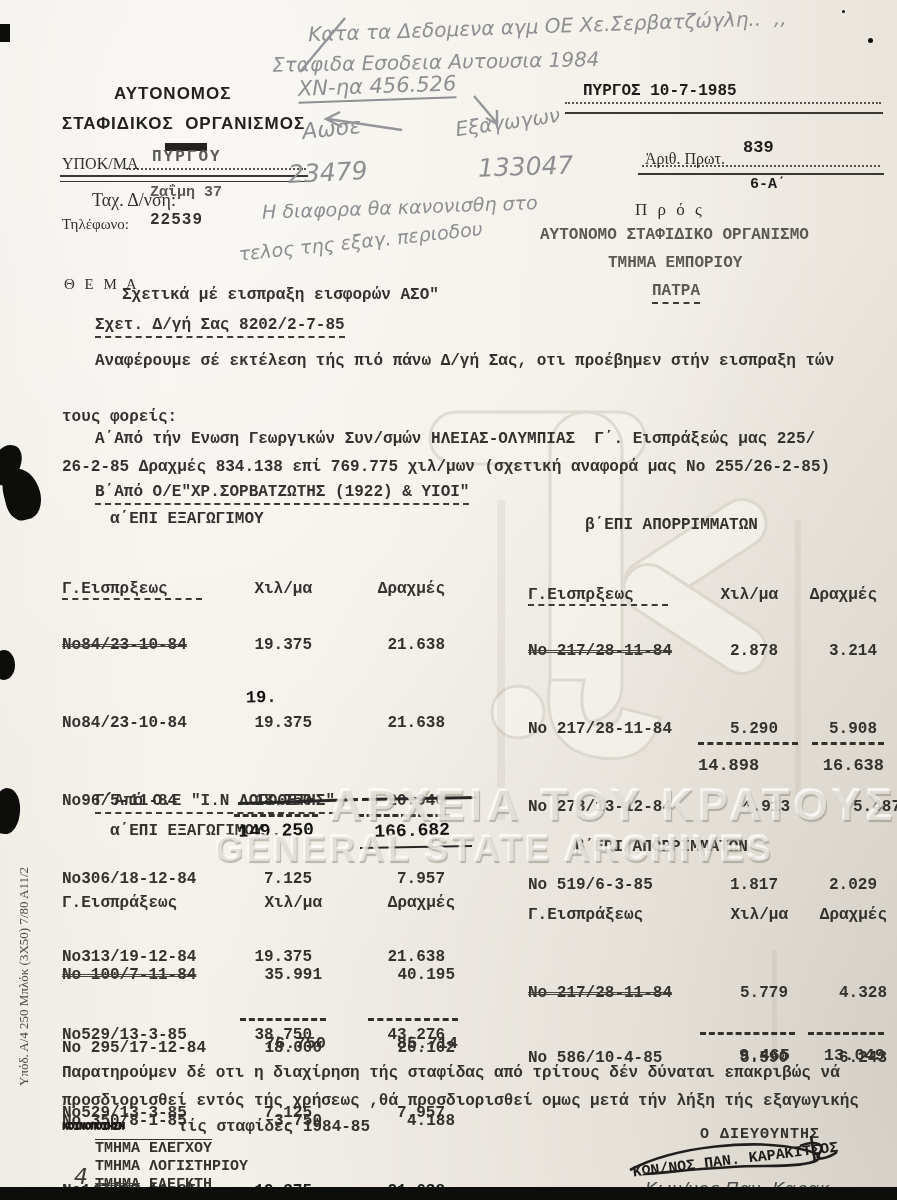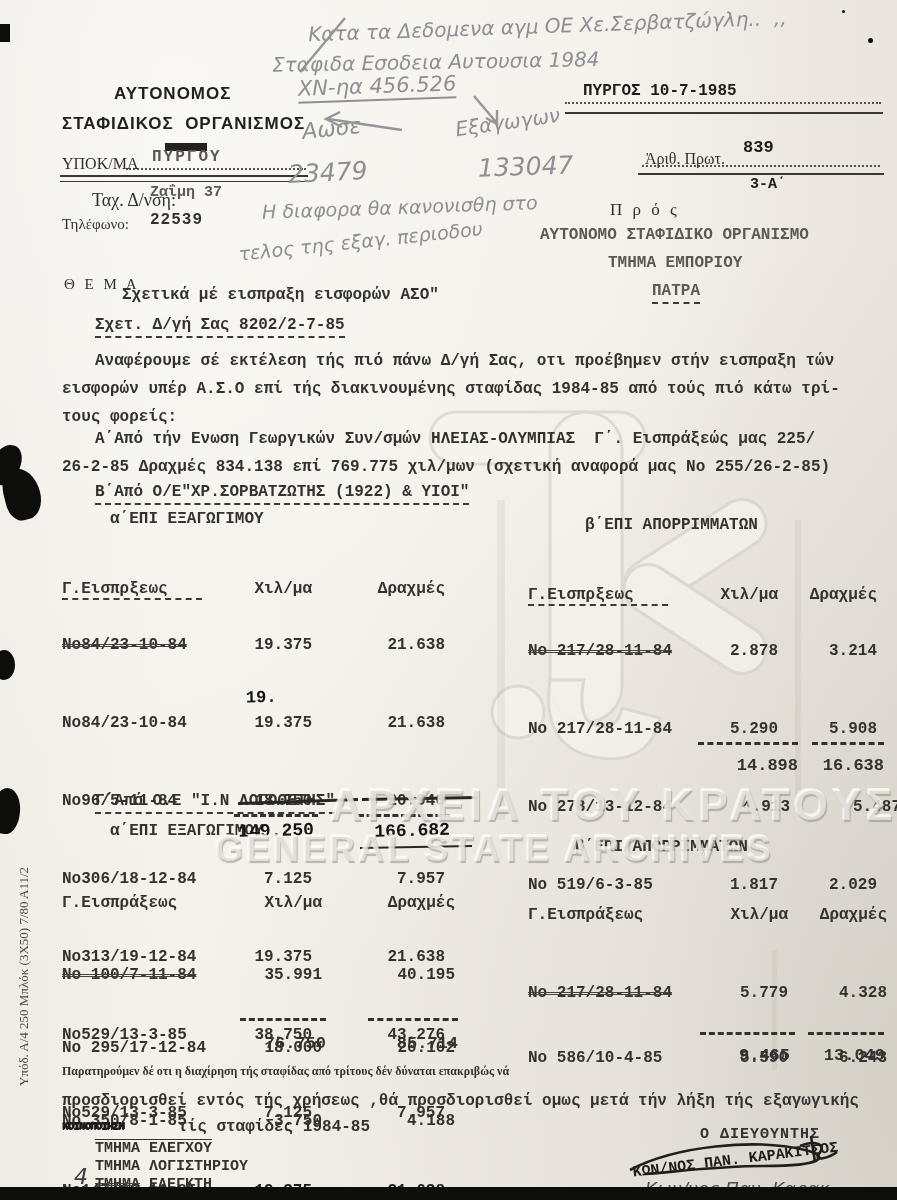--- a/index.html
+++ b/index.html
@@ -69,21 +69,21 @@
   <div class="abs typed" style="left:150px;top:211px;font-size:16px;letter-spacing:1px;">22539</div>
 
   <div class="abs typed dark" style="left:583px;top:82px;font-size:16px;">ΠΥΡΓΟΣ 10-7-1985</div>
   <div class="abs dots" style="left:565px;top:102px;width:316px;"></div>
   <div class="abs solid" style="left:565px;top:112px;width:318px;"></div>
 
   <div class="abs serif" style="left:645px;top:150px;font-size:16px;">Ἀριθ. Πρωτ.</div>
   <div class="abs typed dark" style="left:743px;top:138px;font-size:17px;">839</div>
   <div class="abs dots" style="left:642px;top:165px;width:238px;"></div>
   <div class="abs solid" style="left:638px;top:173px;width:246px;"></div>
-  <div class="abs typed dark" style="left:750px;top:176px;font-size:15px;">3-Α΄</div>
+  <div class="abs typed dark" style="left:750px;top:176px;font-size:15px;">6-Α΄</div>
 
   <div class="abs hand" style="left:308px;top:14px;font-size:20px;transform:rotate(-2deg);">Κατα τα Δεδομενα αγμ ΟΕ Χε.Σερβατζώγλη..  ,,</div>
   <div class="abs hand" style="left:272px;top:50px;font-size:20px;transform:rotate(-1deg);">Σταφιδα Εσοδεια Αυτουσια 1984</div>
   <div class="abs hand" style="left:298px;top:74px;font-size:21px;transform:rotate(-2deg);border-bottom:2px solid #8d8f92;padding-bottom:1px;">ΧΝ-ηα 456.526</div>
   <div class="abs hand" style="left:302px;top:116px;font-size:22px;transform:rotate(-6deg);">Αωσε</div>
   <div class="abs hand" style="left:288px;top:158px;font-size:25px;transform:rotate(-3deg);">23479</div>
   <div class="abs hand" style="left:455px;top:110px;font-size:20px;transform:rotate(-8deg);">Εξαγωγων</div>
   <div class="abs hand" style="left:478px;top:152px;font-size:25px;transform:rotate(-2deg);">133047</div>
   <div class="abs hand" style="left:262px;top:196px;font-size:19px;transform:rotate(-2deg);">Η διαφορα θα κανονισθη στο</div>
   <div class="abs hand" style="left:238px;top:230px;font-size:19px;transform:rotate(-6deg);">τελος της εξαγ. περιοδου</div>
@@ -91,31 +91,30 @@
   <svg class="abs" style="left:0;top:0;z-index:5;" width="897" height="300" viewBox="0 0 897 300">
     <g stroke="#94969a" stroke-width="2.4" fill="none">
       <path d="M300 72 L345 18"></path>
       <path d="M402 130 L328 119"></path>
       <path d="M340 112 L326 119 L342 127"></path>
       <path d="M474 96 L496 122"></path>
       <path d="M486 118 L497 124 L497 110"></path>
     </g>
   </svg>
 
-  <div class="abs serif" style="left:610px;top:200px;font-size:17px;letter-spacing:3px;">Π ρ ό ς</div>
+  <div class="abs serif" style="left:635px;top:200px;font-size:17px;letter-spacing:3px;">Π ρ ό ς</div>
   <div class="abs typed faded" style="left:540px;top:226px;font-size:16px;">ΑΥΤΟΝΟΜΟ ΣΤΑΦΙΔΙΚΟ ΟΡΓΑΝΙΣΜΟ</div>
   <div class="abs typed faded" style="left:608px;top:254px;font-size:16px;">ΤΜΗΜΑ ΕΜΠΟΡΙΟΥ</div>
   <div class="abs typed faded u-dash" style="left:652px;top:282px;font-size:16px;">ΠΑΤΡΑ</div>
 
   <div class="abs serif" style="left:64px;top:276px;font-size:15px;letter-spacing:3px;">Θ Ε Μ Α</div>
   <div class="abs typed" style="left:122px;top:286px;font-size:16px;">Σχετικά μέ εισπραξη εισφορών ΑΣΟ"</div>
   <div class="abs typed u-dash" style="left:95px;top:316px;font-size:16px;">Σχετ. Δ/γή Σας 8202/2-7-85</div>
 
   <div class="abs typed" style="left:95px;top:352px;font-size:16px;">Αναφέρουμε σέ εκτέλεση τής πιό πάνω Δ/γή Σας, οτι προέβημεν στήν εισπραξη τών</div>
-  <div class="abs typed" style="left:62px;top:380px;font-size:16px;">εισφορών υπέρ Α.Σ.Ο επί τής διακινουμένης σταφίδας 1984-85 από τούς πιό κάτω τρί-</div>
   <div class="abs typed" style="left:62px;top:408px;font-size:16px;">τους φορείς:</div>
   <div class="abs typed" style="left:95px;top:430px;font-size:16px;">Α΄Από τήν Ενωση Γεωργικών Συν/σμών ΗΛΕΙΑΣ-ΟΛΥΜΠΙΑΣ  Γ΄. Εισπράξεώς μας 225/</div>
   <div class="abs typed" style="left:62px;top:458px;font-size:16px;">26-2-85 Δραχμές 834.138 επί 769.775 χιλ/μων (σχετική αναφορά μας Νο 255/26-2-85)</div>
   <div class="abs typed u-dash" style="left:95px;top:483px;font-size:16px;">Β΄Από Ο/Ε"ΧΡ.ΣΟΡΒΑΤΖΩΤΗΣ (1922) &amp; ΥΙΟΙ"</div>
   <div class="abs typed" style="left:110px;top:510px;font-size:16px;">α΄ΕΠΙ ΕΞΑΓΩΓΙΜΟΥ</div>
   <div class="abs typed" style="left:585px;top:516px;font-size:16px;">β΄ΕΠΙ ΑΠΟΡΡΙΜΜΑΤΩΝ</div>
 
   <div class="tbl typed" style="left:62px;top:534px;font-size:16px;line-height:22px;">
     <div class="trow" style="height:22px;">
       <span class="cA1 u-dash" style="width:140px;">Γ.Εισπρξεως</span>
@@ -157,21 +156,21 @@
       <span class="cB1 struck">Νο 217/28-11-84</span>
       <span class="cB2">2.878</span>
       <span class="cB3">3.214</span>
     </div>
     <div class="trow" style="height:34px;"><span class="cB1">Νο 217/28-11-84</span><span class="cB2">5.290</span><span class="cB3">5.908</span></div>
     <div class="trow" style="height:34px;gap:12px;"><span class="cB1">Νο 278/13-12-84</span><span class="cB2">4.913</span><span class="cB3">5.487</span></div>
     <div class="trow" style="height:34px;"><span class="cB1">Νο 519/6-3-85</span><span class="cB2">1.817</span><span class="cB3">2.029</span></div>
   </div>
   <div class="abs dashsep" style="left:698px;top:742px;width:100px;"></div>
   <div class="abs dashsep" style="left:812px;top:742px;width:72px;"></div>
-  <div class="abs typed" style="left:698px;top:756px;width:100px;text-align:right;font-size:17px;">14.898</div>
+  <div class="abs typed" style="left:698px;top:756px;width:100px;font-size:17px;">14.898</div>
   <div class="abs typed" style="left:790px;top:756px;width:94px;text-align:right;font-size:17px;">16.638</div>
 
   <div class="abs typed u-dash" style="left:95px;top:792px;font-size:16px;">Γ΄Από Ο.Ε "Ι.Ν ΛΟΓΟΘΕΤΗΣ"</div>
   <div class="abs typed" style="left:110px;top:822px;font-size:16px;">α΄ΕΠΙ ΕΞΑΓΩΓΙΜΟΥ</div>
   <div class="abs typed" style="left:575px;top:838px;font-size:16px;">β΄ΕΠΙ/ΑΠΟΡΡΙΜΜΑΤΩΝ</div>
 
   <div class="tbl typed" style="left:62px;top:848px;font-size:16px;line-height:22px;">
     <div class="trow" style="height:24px;">
       <span style="width:175px;">Γ.Εισπράξεως</span>
       <span class="cA2" style="width:85px;">Χιλ/μα</span>
@@ -203,21 +202,21 @@
       <span class="cB2" style="width:90px;">5.779</span>
       <span class="cB3">4.328</span>
     </div>
     <div class="trow" style="height:21px;"><span style="width:170px;">Νο 586/10-4-85</span><span class="cB2" style="width:90px;">5.590</span><span class="cB3">6.243</span></div>
   </div>
   <div class="abs dashsep" style="left:700px;top:1032px;width:95px;"></div>
   <div class="abs dashsep" style="left:808px;top:1032px;width:76px;"></div>
   <div class="abs typed" style="left:690px;top:1046px;width:100px;text-align:right;font-size:17px;">9.465</div>
   <div class="abs typed" style="left:790px;top:1046px;width:95px;text-align:right;font-size:17px;">13.049</div>
 
-  <div class="abs typed" style="left:62px;top:1064px;font-size:12px;font-family:Liberation Serif, serif;">Παρατηρούμεν δέ οτι η διαχίρηση τής σταφίδας από τρίτους δέν δύναται επακριβώς νά</div>
+  <div class="abs typed" style="left:62px;top:1064px;font-size:16px;">Παρατηρούμεν δέ οτι η διαχίρηση τής σταφίδας από τρίτους δέν δύναται επακριβώς νά</div>
   <div class="abs typed" style="left:62px;top:1092px;font-size:16px;">προσδιορισθεί εντός τής χρήσεως ,θά προσδιορισθεί ομως μετά τήν λήξη τής εξαγωγικής</div>
   <div class="abs typed dark" style="left:62px;top:1120px;font-size:11px;letter-spacing:-1px;text-shadow:1px 0 #1d1c1a,0 1px #1d1c1a;">ΚΟΙΝΟΠΟΙΗΣΗ</div>
   <div class="abs typed" style="left:178px;top:1118px;font-size:16px;">τίς σταφίδες 1984-85</div>
 
   <div class="abs typed" style="left:95px;top:1140px;font-size:15px;text-decoration:overline;">ΤΜΗΜΑ ΕΛΕΓΧΟΥ</div>
   <div class="abs typed" style="left:95px;top:1158px;font-size:15px;">ΤΜΗΜΑ ΛΟΓΙΣΤΗΡΙΟΥ</div>
   <div class="abs typed" style="left:95px;top:1176px;font-size:15px;text-decoration:underline;"><span class="struck">ΤΜΗΜΑ</span><span> ΕΛΕΓΚΤΗ</span></div>
   <div class="abs hand pen" style="left:74px;top:1164px;font-size:22px;color:#3c3c3a;">4</div>
 
   <div class="abs typed" style="left:700px;top:1126px;font-size:15px;letter-spacing:1px;">Ο ΔΙΕΥΘΥΝΤΗΣ</div>

